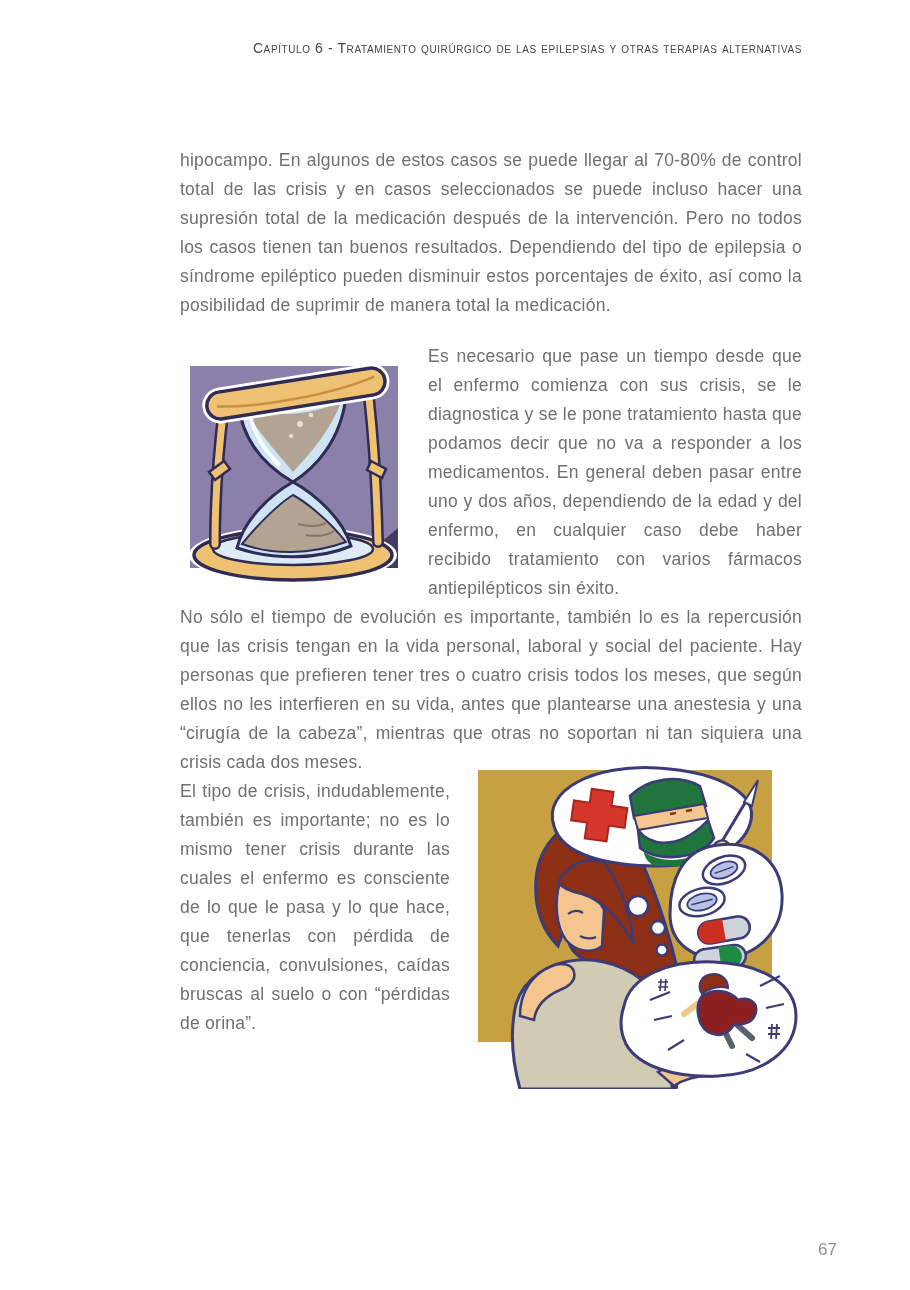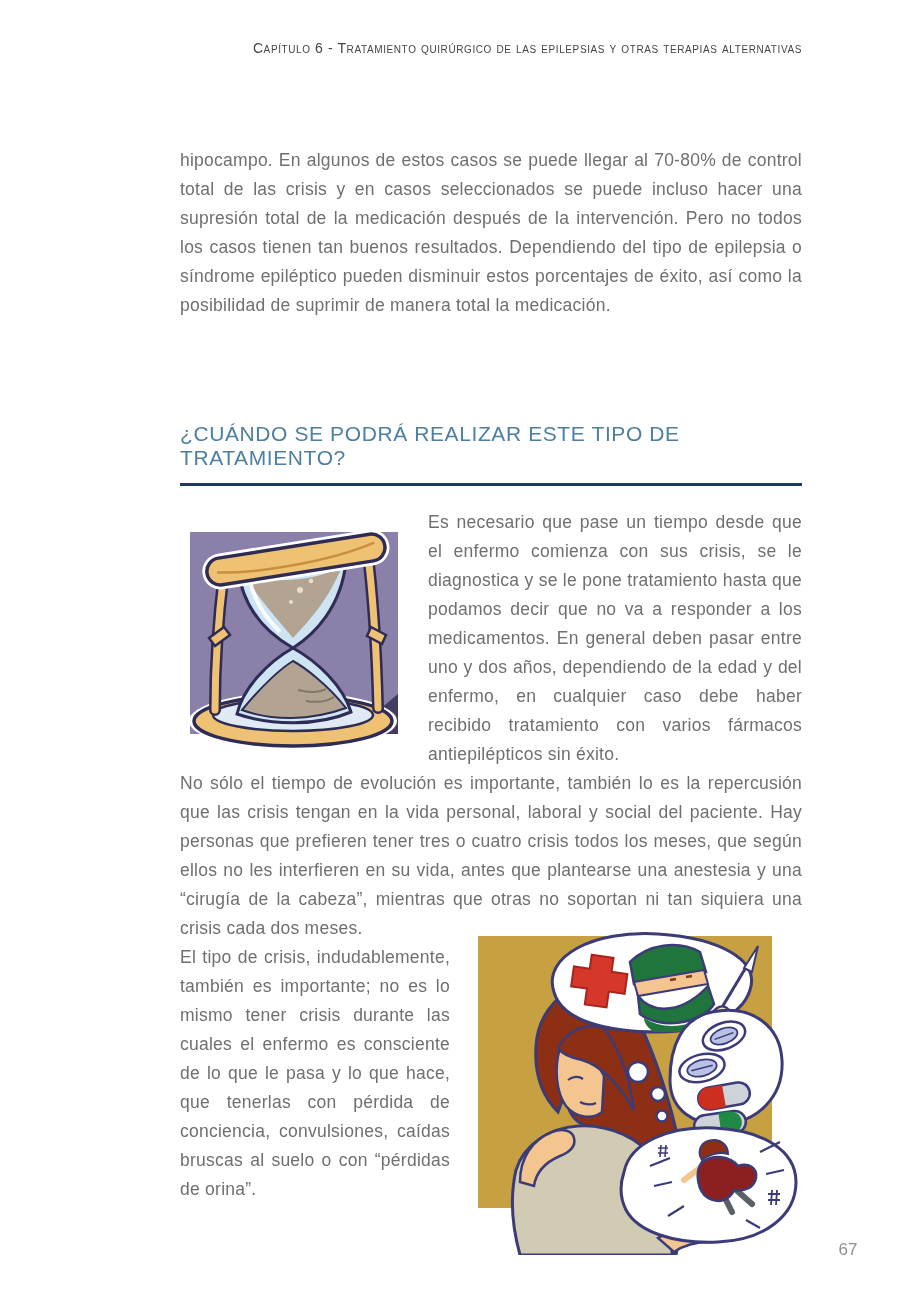--- a/index.html
+++ b/index.html
@@ -21,36 +21,35 @@
     margin:102px 0 0 0;font-weight:normal;
     font-size:21px;line-height:24px;letter-spacing:.6px;
     color:#4d7fa0;padding-bottom:13px;border-bottom:3px solid #1e3a5f;
   }
   .hourglass-row{margin-top:22px;}
   .hourglass-fig{float:left;width:232px;height:248px;margin:2px 16px 2px 0;}
   .p-repercussion{margin-top:23px;}
   .thought-fig{float:right;width:340px;height:335px;margin:6px 0 4px 12px;}
   .p-crisis{margin-top:12px;}
   .page-number{
-    position:absolute;top:1240px;left:818px;width:60px;text-align:center;
+    position:absolute;top:1240px;left:818px;width:60px;
     font-size:17px;color:#8f9092;
   }
 </style>
 </head>
 <body>
 
 <div class="page">
 
   <div class="chapter-header">Capítulo 6 - Tratamiento quirúrgico de las epilepsias y otras terapias alternativas</div>
 
   <div class="content">
 
     <p>hipocampo. En algunos de estos casos se puede llegar al 70-80% de control total de las crisis y en casos seleccionados se puede incluso hacer una supresión total de la medicación después de la intervención. Pero no todos los casos tienen tan buenos resultados. Dependiendo del tipo de epilepsia o síndrome epiléptico pueden disminuir estos porcentajes de éxito, así como la posibilidad de suprimir de manera total la medicación.</p>
 
-    <h2 class="section-heading">¿CUÁNDO SE PODRÁ REALIZAR ESTE TIPO DE TRATAMIENTO?</h2>
 
     <div class="hourglass-row">
       <svg class="hourglass-fig" viewBox="0 0 232 248" aria-hidden="true">
         <rect x="10" y="22" width="208" height="202" fill="#8b80aa"></rect>
         <path d="M218 184 L218 224 L170 224 Z" fill="#413c62"></path>
         <ellipse cx="113" cy="211" rx="104" ry="29" fill="#ffffff"></ellipse>
         <ellipse cx="113" cy="211" rx="99" ry="25" fill="#efc173" stroke="#2e2c55" stroke-width="3.5"></ellipse>
         <ellipse cx="113" cy="205" rx="80" ry="16" fill="#dfeaf4" stroke="#2e2c55" stroke-width="2.5"></ellipse>
         <path d="M113 138 C88 152 63 178 57 204 C92 216 138 216 171 202 C163 176 138 152 113 138 Z" fill="#cfe4f3" stroke="#2e2c55" stroke-width="3"></path>
         <path d="M62 200 C84 173 103 157 113 151 C124 157 147 174 166 198 C130 211 92 211 62 200 Z" fill="#b2a392" stroke="#2e2c55" stroke-width="2"></path>

